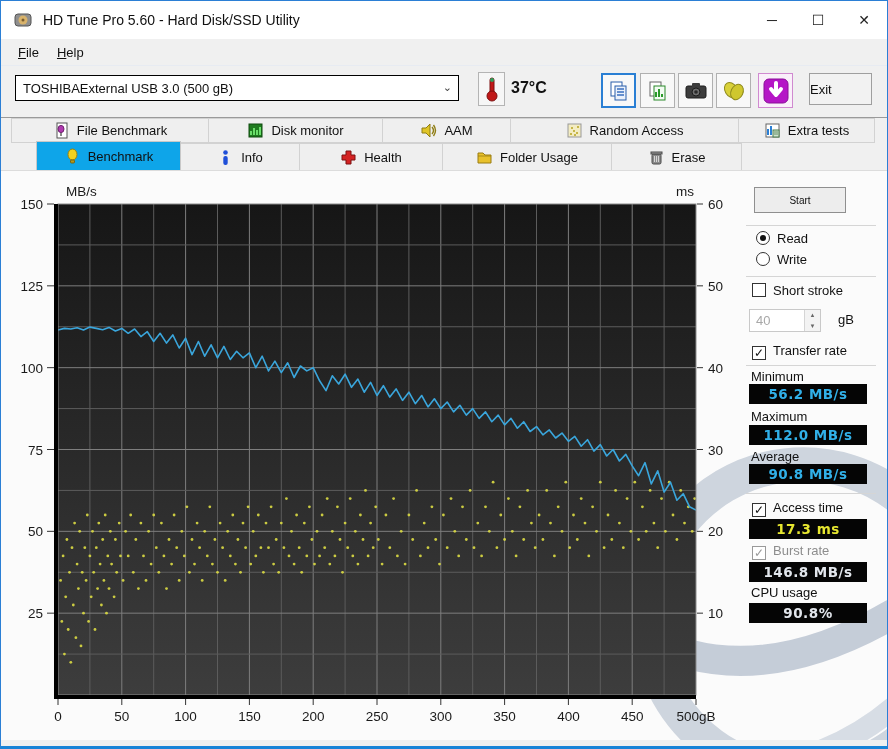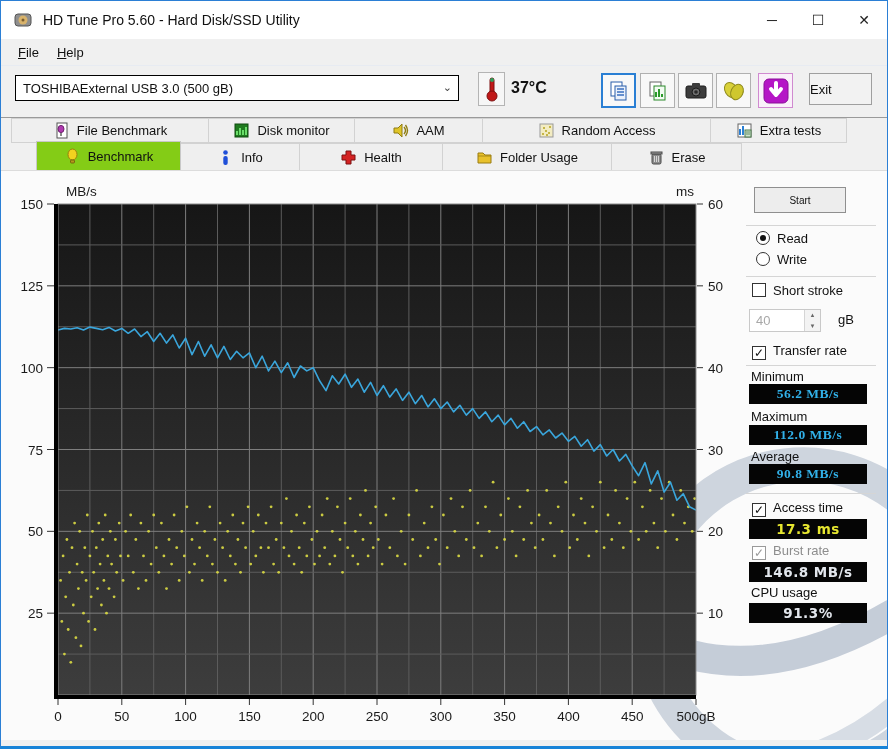--- a/index.html
+++ b/index.html
@@ -29,21 +29,21 @@
   .tool-btn.purple { border:1px solid #d08ad0; background:#faf0fa; }
   .exit-btn { position:absolute; left:808px; top:7px; width:63px; height:32px; background:#f2f2f2; border:1px solid #9f9f9f; font-size:13px; color:#111; display:flex; align-items:center; justify-content:flex-start; }
 
   
   .tabs { position:relative; background:#f0f0f0; }
   .tab-row { display:flex; }
   .tab-row1 { padding-left:10px; height:25px; }
   .tab-row2 { padding-left:35px; height:27px; }
   .tab { display:flex; align-items:center; justify-content:center; gap:7px; font-size:13px; color:#111; background:#efefef; border:1px solid #d2d2d2; border-bottom:none; margin-right:-1px; }
   .tab-row1 .tab { border-bottom:1px solid #d2d2d2; }
-  .tab.active { background:#84cc16; position:relative; z-index:3; margin-top:-2px; border:1px solid #c8c8c8; border-bottom:none; }
+  .tab.active { background:#0ea5e9; position:relative; z-index:3; margin-top:-2px; border:1px solid #c8c8c8; border-bottom:none; }
   .t-ico { width:17px; height:17px; flex:0 0 auto; }
 
   
   .content { position:relative; width:886px; height:570px; background:#fbfbfb; border-top:1px solid #dcdcdc; overflow:hidden; }
   .watermark { position:absolute; left:600px; top:268px; z-index:0; }
   #chart-svg { position:absolute; left:8px; top:6px; z-index:1; }
 
   
   .panel { position:absolute; left:745px; top:0; width:133px; height:570px; z-index:2; font-size:13px; color:#111; }
   .abs { position:absolute; }
@@ -52,21 +52,21 @@
   .radio { width:14px; height:14px; border:1px solid #333; border-radius:50%; background:#fff; display:inline-block; vertical-align:-2px; margin-right:7px; position:relative; }
   .radio.sel::after { content:""; position:absolute; left:3px; top:3px; width:6px; height:6px; background:#111; border-radius:50%; }
   .cbx { width:14px; height:14px; border:1px solid #333; background:#fff; display:inline-flex; align-items:center; justify-content:center; vertical-align:-2px; margin-right:7px; font-size:12px; line-height:1; color:#111; }
   .cbx.dis { border-color:#9a9a9a; color:#9a9a9a; }
   .lab-dis { color:#8d8d8d; }
   .spinbox { left:3px; top:138px; width:72px; height:23px; background:#fff; border:1px solid #c9c9c9; display:flex; align-items:center; }
   .spin-val { flex:1; padding-left:6px; color:#a8a8a8; font-size:13px; }
   .spin-btns { width:16px; height:21px; display:flex; flex-direction:column; border-left:1px solid #d5d5d5; }
   .spin-btns span { flex:1; font-size:6px; color:#666; display:flex; align-items:center; justify-content:center; background:#f3f3f3; }
   .lcd { left:3px; width:118px; height:20px; background:#050505; display:flex; align-items:center; justify-content:center; font-family:"DejaVu Sans", sans-serif; font-size:13.5px; font-weight:bold; letter-spacing:0.5px; }
-  .v-blue { color:#31b0e8;font-family:Liberation Serif, serif; }
+  .v-blue { color:#31b0e8; }
   .v-yellow { color:#e6e630; }
   .v-white { color:#e2e6ec; }
 </style>
 </head>
 <body>
 
 <div class="window">
 
   <div class="titlebar">
     <svg class="title-icon" viewBox="0 0 20 20">
@@ -143,21 +143,21 @@
   <div class="tabs">
     <div class="tab-row tab-row1">
       <div class="tab" style="width:198px">
         <svg class="t-ico" viewBox="0 0 17 17">
             <rect x="4" y="1" width="10" height="15" fill="#fff" stroke="#555"></rect>
             <ellipse cx="8" cy="7" rx="3" ry="3.6" fill="#b03ab0" stroke="#6e1e6e"></ellipse>
             <rect x="7" y="11" width="2" height="3" fill="#888"></rect>
           </svg>
         <span>File Benchmark</span>
       </div>
-      <div class="tab" style="width:147px">
+      <div class="tab" style="width:175px">
         <svg class="t-ico" viewBox="0 0 17 17">
             <rect x="2" y="2" width="13" height="13" fill="#1f7a1f" stroke="#0f4a0f"></rect>
             <path d="M4 13V9M7 13V6M10 13V8M13 13V5" stroke="#6ade6a" stroke-width="2"></path>
           </svg>
         <span>Disk monitor</span>
       </div>
       <div class="tab" style="width:129px">
         <svg class="t-ico" viewBox="0 0 17 17">
             <polygon points="2,6 6,6 10,2 10,15 6,11 2,11" fill="#e0c528" stroke="#8f7d14"></polygon>
             <path d="M12 5q3 3.5 0 7M13.5 3q4 5.5 0 11" stroke="#8f7d14" fill="none" stroke-width="1.4"></path>
@@ -589,17 +589,17 @@
       <div class="abs lcd v-blue" style="top:254px">112.0 MB/s</div>
       <div class="abs" style="left:5px;top:278px">Average</div>
       <div class="abs lcd v-blue" style="top:293px">90.8 MB/s</div>
       <div class="abs sep" style="top:322px"></div>
 
       <div class="abs" style="left:6px;top:329px"><span class="cbx">✓</span><span>Access time</span></div>
       <div class="abs lcd v-yellow" style="top:348px">17.3 ms</div>
       <div class="abs" style="left:6px;top:372px"><span class="cbx dis">✓</span><span class="lab-dis">Burst rate</span></div>
       <div class="abs lcd v-white" style="top:391px">146.8 MB/s</div>
       <div class="abs" style="left:5px;top:414px">CPU usage</div>
-      <div class="abs lcd v-white" style="top:432px">91.3%</div>
+      <div class="abs lcd v-white" style="top:432px">90.8%</div>
     </div>
   </div>
 
 </div>
 
 </body></html>

